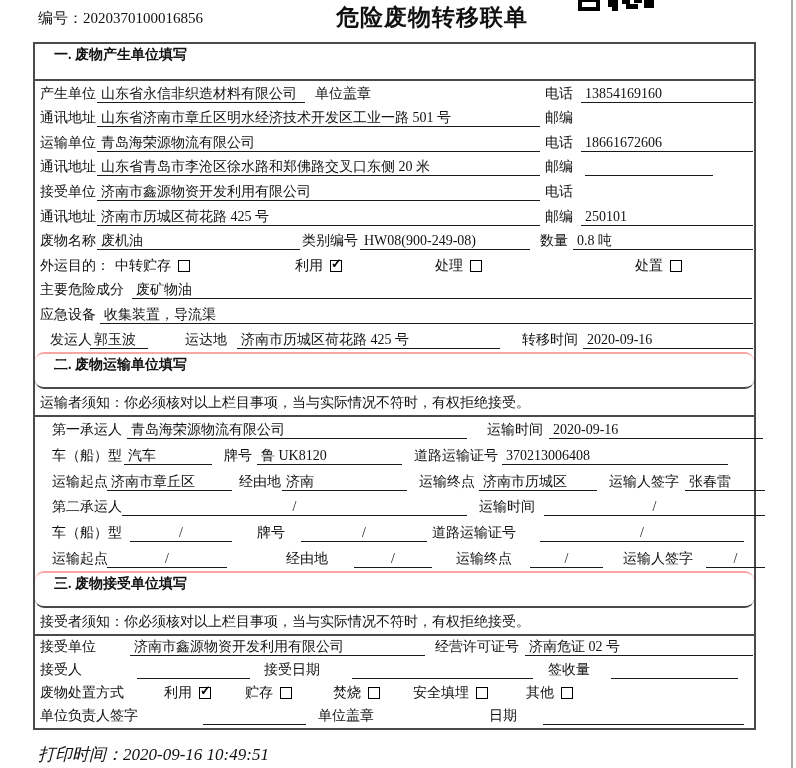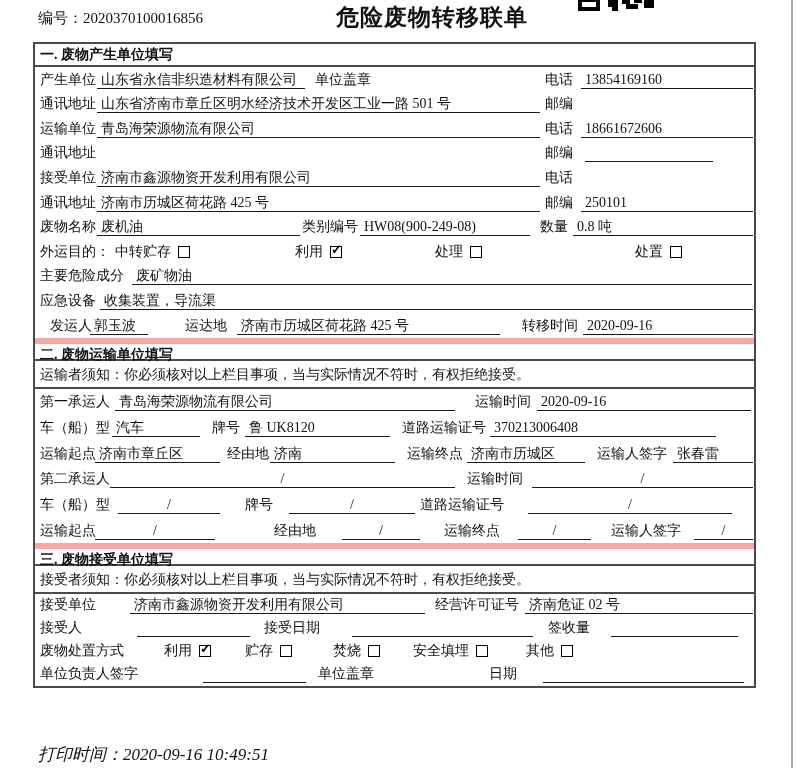--- a/index.html
+++ b/index.html
@@ -8,26 +8,26 @@
     position:relative; width:796px; height:768px; background:#ffffff;
     font-family:"Liberation Serif","DejaVu Serif",serif; color:#111;
     font-size:14px; overflow:hidden;
   }
   .serial { position:absolute; left:38px; top:9px; font-size:15px; white-space:nowrap; }
   .doc-title { position:absolute; left:336px; top:2px; font-size:23px; font-weight:bold; letter-spacing:1px; white-space:nowrap; }
   .qr-frag { position:absolute; left:578px; top:0; }
   .page-right-edge { position:absolute; left:791px; top:0; width:2px; height:768px; background:#ababab; }
 
   .form { position:absolute; left:33px; top:42px; width:723px; border:2px solid #4a4a4a; background:#fff; }
-  .sec-header { position:relative; height:23px; border-bottom:2px solid #4a4a4a; font-weight:bold; padding-left:5px; line-height:22px; font-size:14px; }
-  .sec-header.bt { border-top:6px solid #fca5a5; }
+  .sec-header { position:relative; height:37px; border-bottom:2px solid #4a4a4a; font-weight:bold; padding-left:19px; line-height:22px; font-size:14px; }
+  .sec-header.bt { border-top:2px solid #fca5a5;border-radius:9px; }
   .notice { position:relative; height:28px; border-bottom:2px solid #4a4a4a; padding-left:5px; line-height:27px; white-space:nowrap; }
   .frow { position:relative; }
   .s1 .frow { height:24.6px; }
-  .s2 .frow { height:25.7px; }
+  .s2 .frow { height:25.7px;margin-left:12px; }
   .s3 .frow { height:23.2px; }
   .lbl { position:absolute; bottom:3px; white-space:nowrap; }
   .u { position:absolute; bottom:3px; border-bottom:1px solid #1a1a1a; white-space:nowrap; padding:0 2px 0 4px; height:18px; line-height:18px; }
   .u.c { text-align:center; padding:0; }
   .opt { position:absolute; bottom:3px; white-space:nowrap; display:flex; align-items:center; gap:7px; height:18px; }
   .cb { display:inline-block; width:12px; height:12px; border:1.5px solid #000; position:relative; background:#fff; }
   .cb.checked::after { content:"✓"; position:absolute; left:0px; top:-5px; font-size:13px; font-weight:bold; color:#000; }
   .footer { position:absolute; left:38px; top:743px; font-size:17px; white-space:nowrap;font-style:italic; }
 </style>
 </head>
@@ -75,20 +75,21 @@
 
       <div class="frow">
         <span class="lbl" style="left:5px">运输单位</span>
         <span class="u" style="left:62px;width:443px">青岛海荣源物流有限公司</span>
         <span class="lbl" style="left:510px">电话</span>
         <span class="u" style="left:546px;width:172px">18661672606</span>
       </div>
 
       <div class="frow">
         <span class="lbl" style="left:5px">通讯地址</span>
+        <span class="u" style="left:62px;width:443px">山东省青岛市李沧区徐水路和郑佛路交叉口东侧 20 米</span>
         <span class="lbl" style="left:510px">邮编</span>
         <span class="u" style="left:550px;width:128px"></span>
       </div>
 
       <div class="frow">
         <span class="lbl" style="left:5px">接受单位</span>
         <span class="u" style="left:62px;width:443px">济南市鑫源物资开发利用有限公司</span>
         <span class="lbl" style="left:510px">电话</span>
       </div>
 

